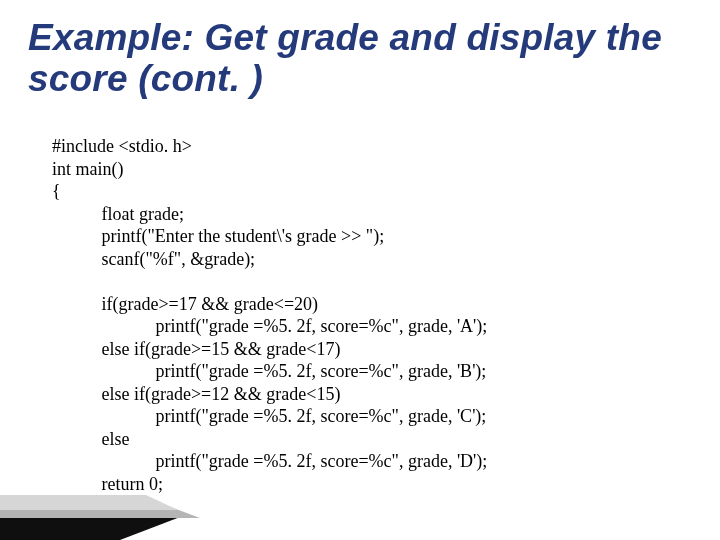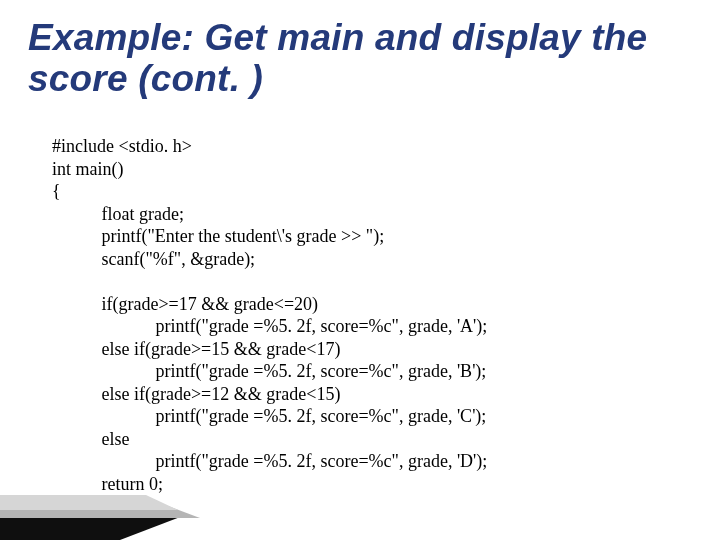--- a/index.html
+++ b/index.html
@@ -52,21 +52,21 @@
   }
   .corner-art svg {
     display: block;
   }
 </style>
 </head>
 <body>
 
 <div class="slide">
 
-  <div class="title">Example: Get main and display the score (cont. )</div>
+  <div class="title">Example: Get grade and display the score (cont. )</div>
 
   <div class="code-block">#include &lt;stdio. h&gt;
 int main()
 {
            float grade;
            printf("Enter the student\'s grade &gt;&gt; ");
            scanf("%f", &amp;grade);
 
            if(grade&gt;=17 &amp;&amp; grade&lt;=20)
                        printf("grade =%5. 2f, score=%c", grade, 'A');

